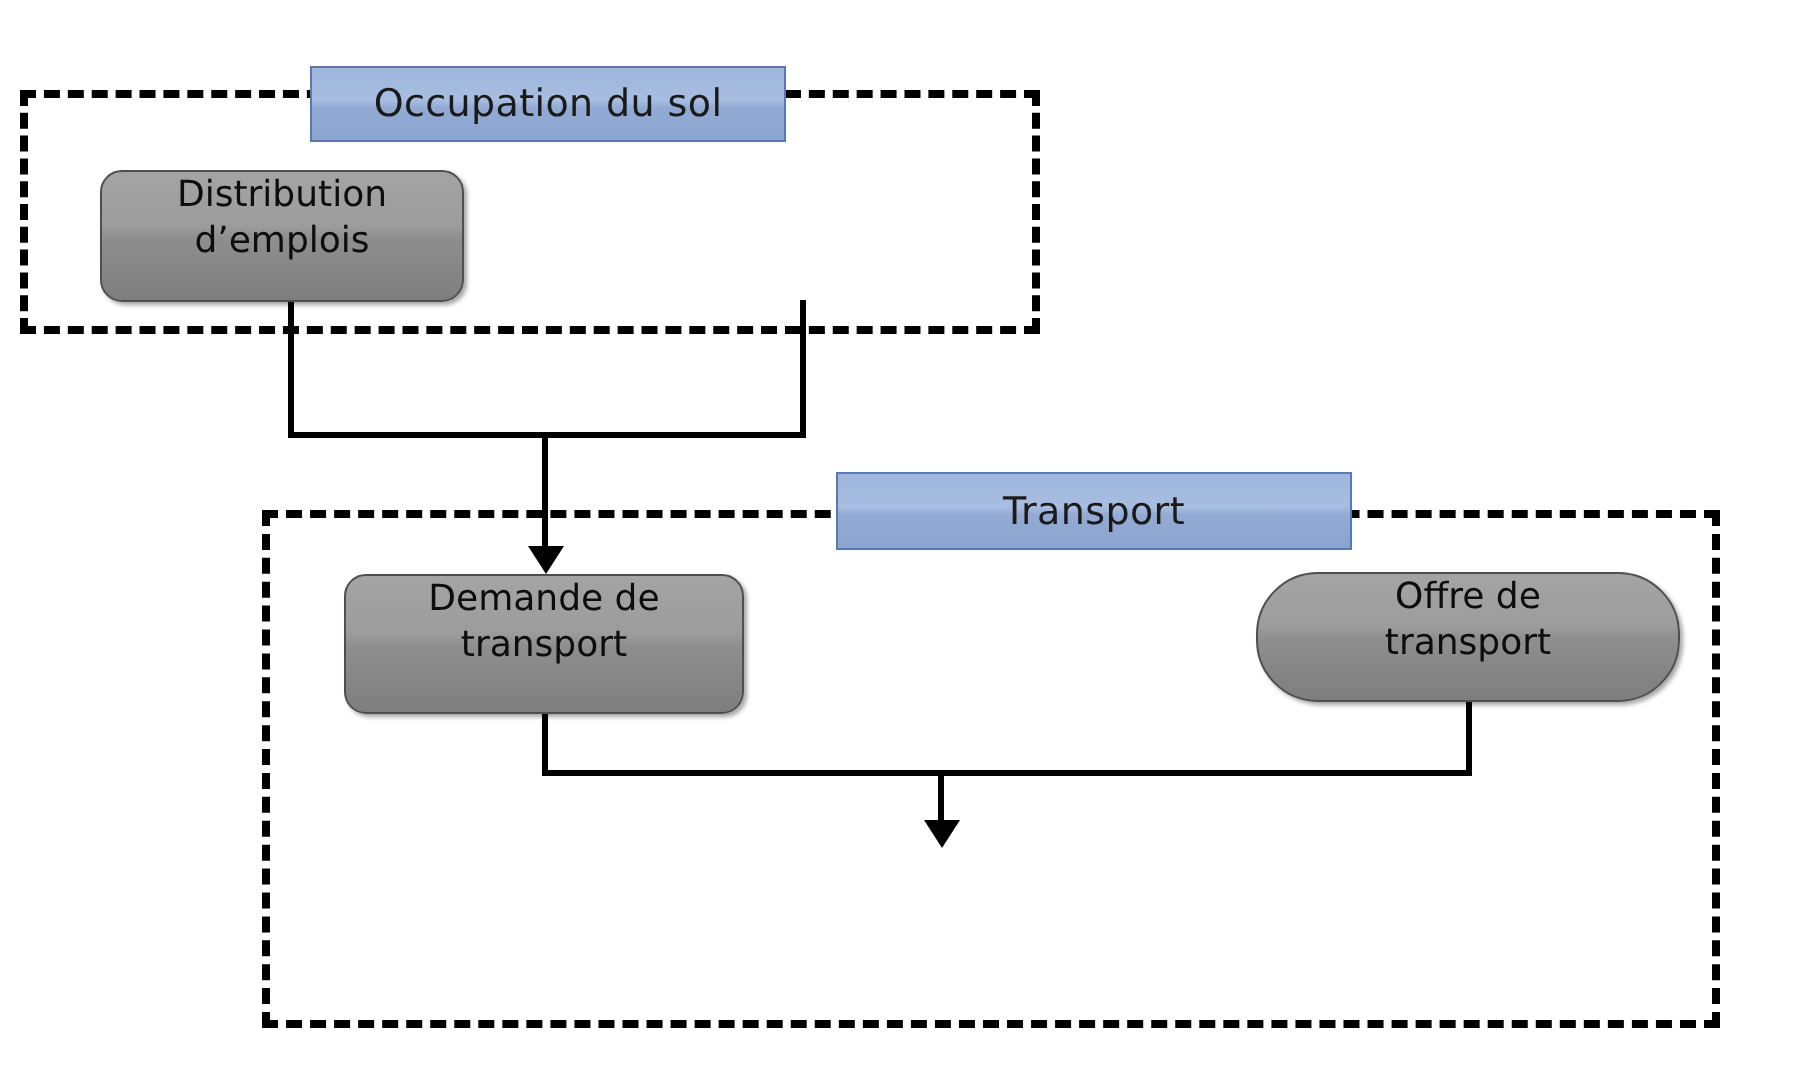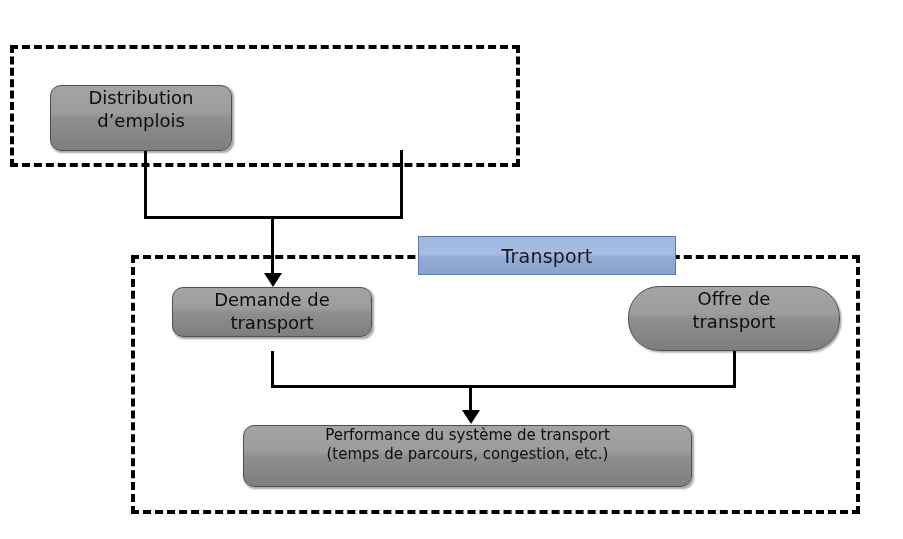--- a/index.html
+++ b/index.html
@@ -88,21 +88,21 @@
   .node .node-text {
     display: block;
     white-space: pre-line;
     padding: 0 6px;
   }
   .node-lg { font-size: 18px; }
   .node-sm { font-size: 15px; }
 
   #node-emplois     { left: 50px;  top: 85px;  width: 182px; height: 66px; }
   #node-population  { left: 312px; top: 85px;  width: 180px; height: 66px; }
-  #node-demande     { left: 172px; top: 287px; width: 200px; height: 50px; }
+  #node-demande     { left: 172px; top: 287px; width: 200px; height: 70px; }
   #node-offre       { left: 628px; top: 286px; width: 212px; height: 65px; border-radius: 31px; }
   #node-performance { left: 243px; top: 425px; width: 449px; height: 62px; }
 
   
   .conn {
     position: absolute;
     background: #000000;
     z-index: 3;
   }
   .conn-v { width: 3px; }
@@ -137,20 +137,21 @@
   #arrow-to-demande     { left: 264px; top: 273px; }
   #arrow-to-performance { left: 462px; top: 410px; }
 </style>
 </head>
 <body>
 
 <div id="canvas">
 
   <div class="group-box" id="group-occupation"></div>
 
+  <div class="group-header" id="header-occupation">Occupation du sol</div>
 
   <div class="node node-lg" id="node-emplois">
     <span class="node-text">Distribution
 d’emplois</span>
   </div>
 
 
   <div class="group-box" id="group-transport"></div>
 
   <div class="group-header" id="header-transport">Transport</div>
@@ -158,24 +159,20 @@
   <div class="node node-lg" id="node-demande">
     <span class="node-text">Demande de
 transport</span>
   </div>
 
   <div class="node node-lg" id="node-offre">
     <span class="node-text">Offre de
 transport</span>
   </div>
 
-  <div class="node node-sm" id="node-performance">
-    <span class="node-text">Performance du système de transport
-(temps de parcours, congestion, etc.)</span>
-  </div>
 
   <div class="conn conn-v" id="stem-emplois"></div>
   <div class="conn conn-v" id="stem-population"></div>
   <div class="conn conn-h" id="bar-occupation"></div>
   <div class="conn conn-v" id="drop-occupation"></div>
   <div class="arrowhead" id="arrow-to-demande"></div>
 
   <div class="conn conn-v" id="stem-demande"></div>
   <div class="conn conn-v" id="stem-offre"></div>
   <div class="conn conn-h" id="bar-transport"></div>

